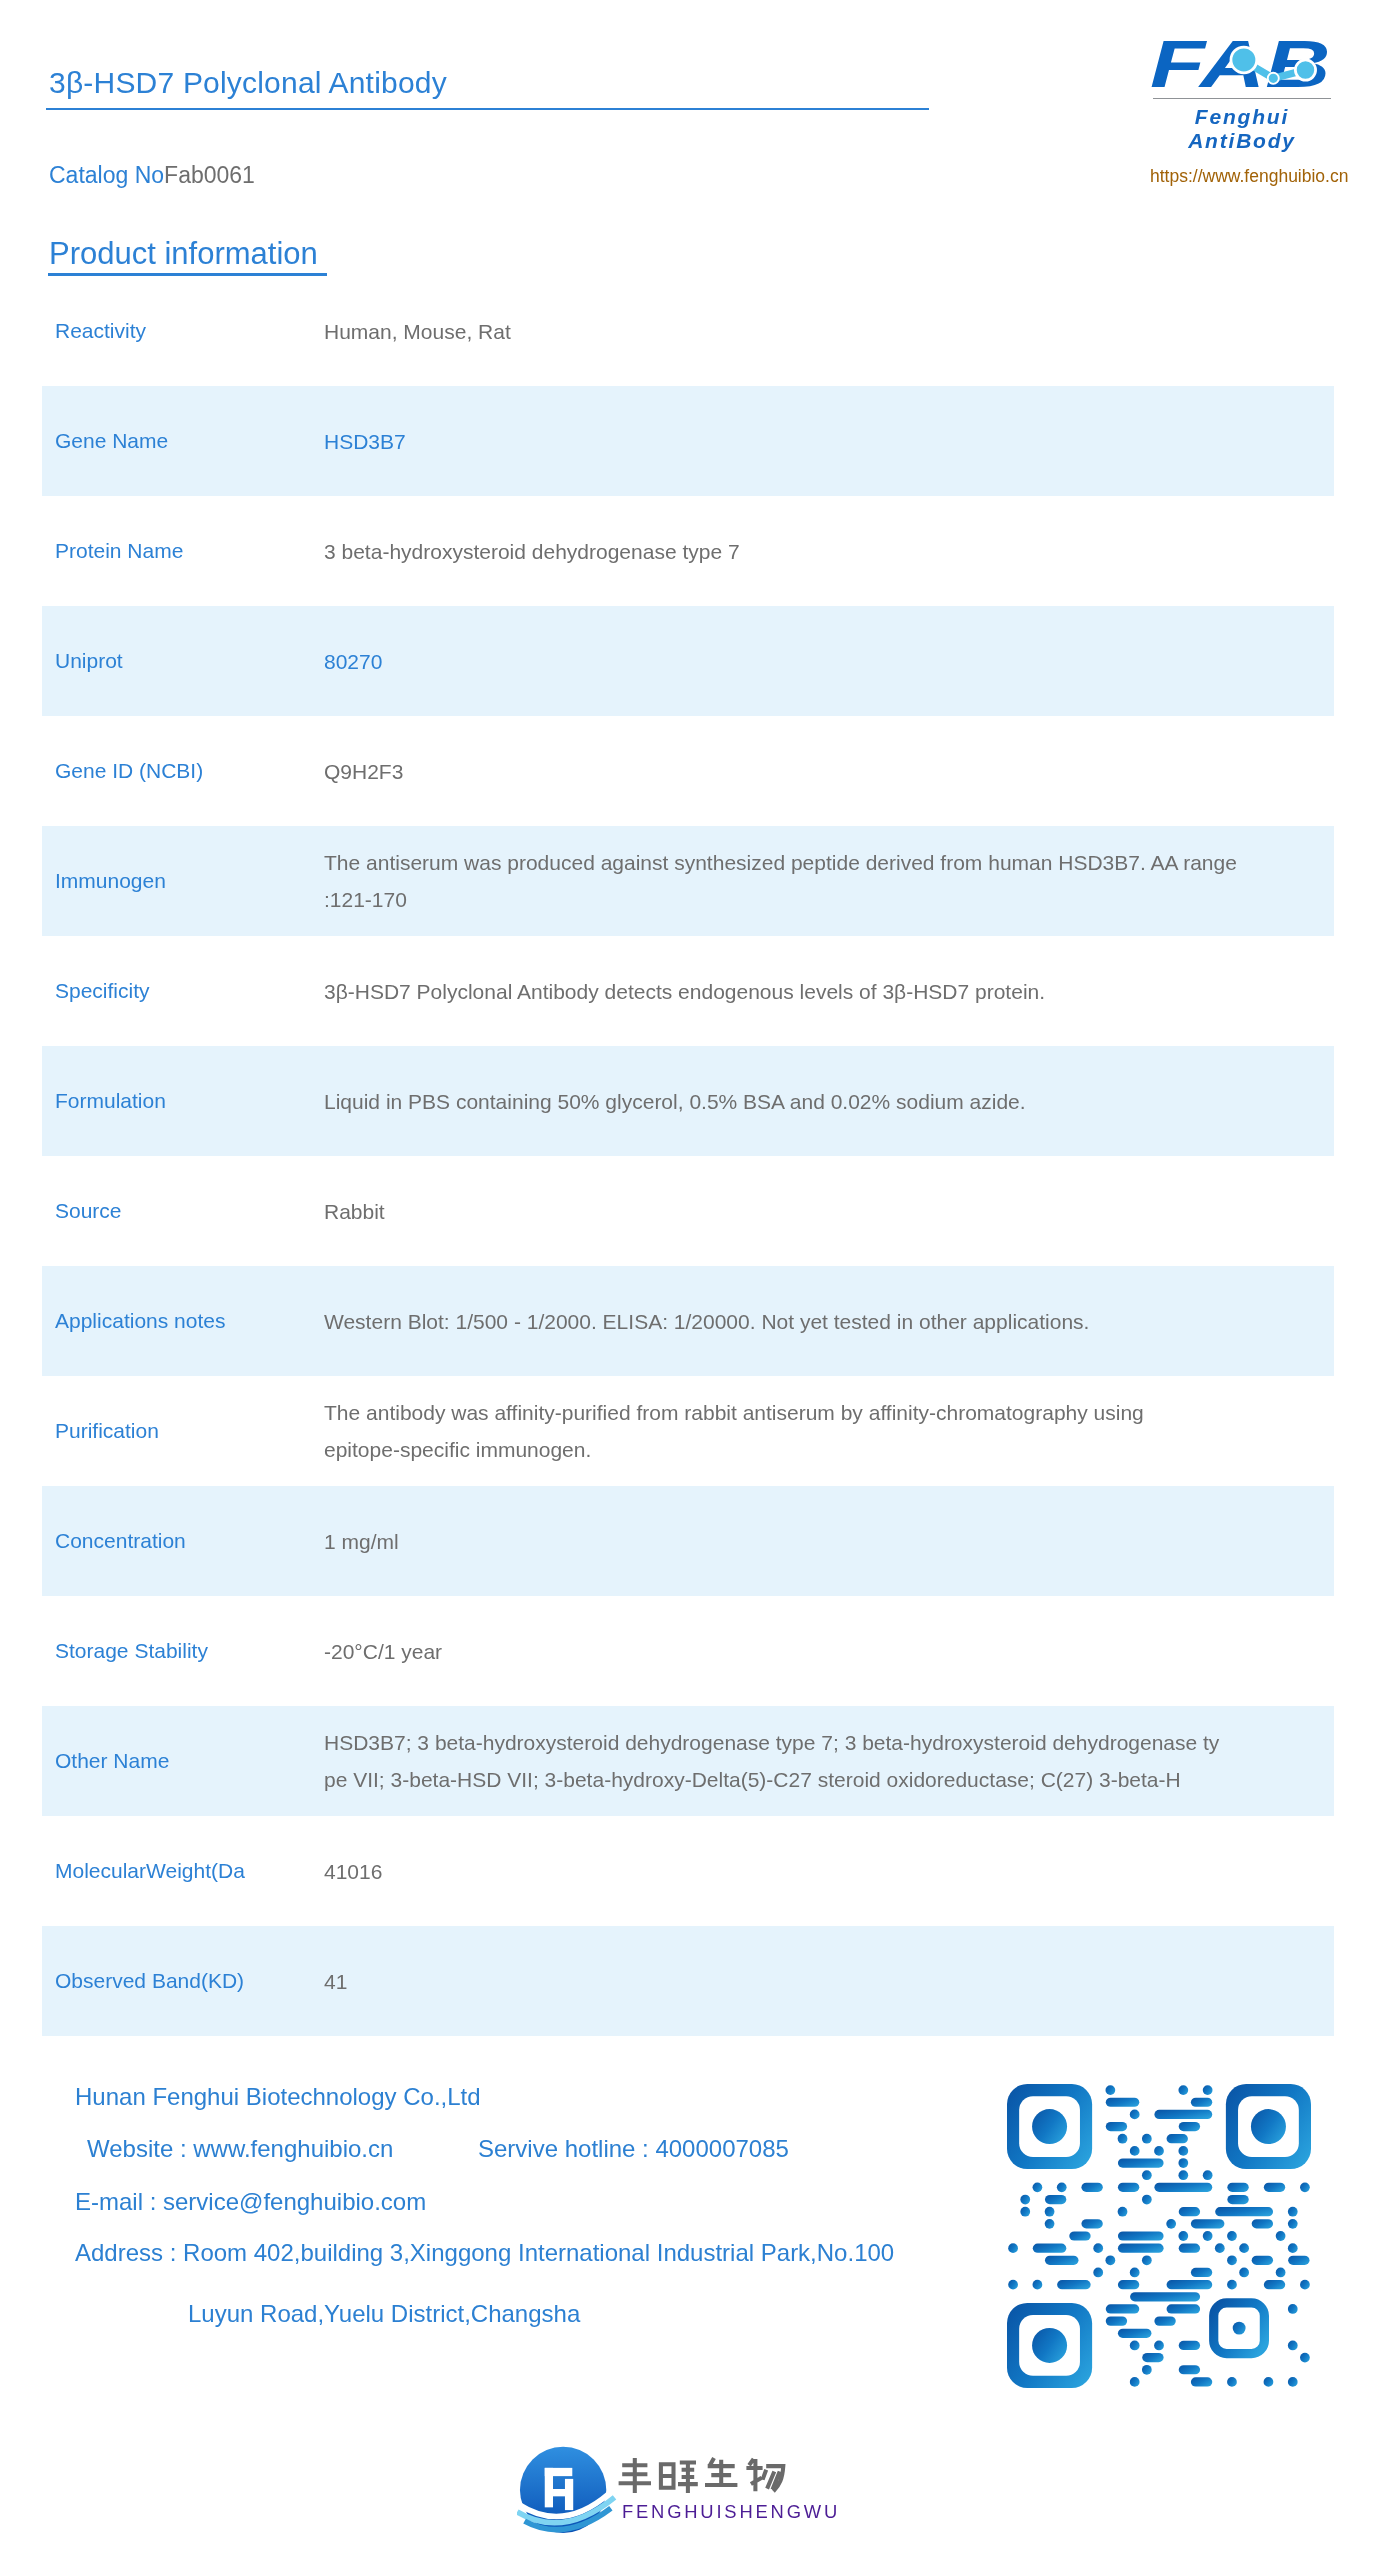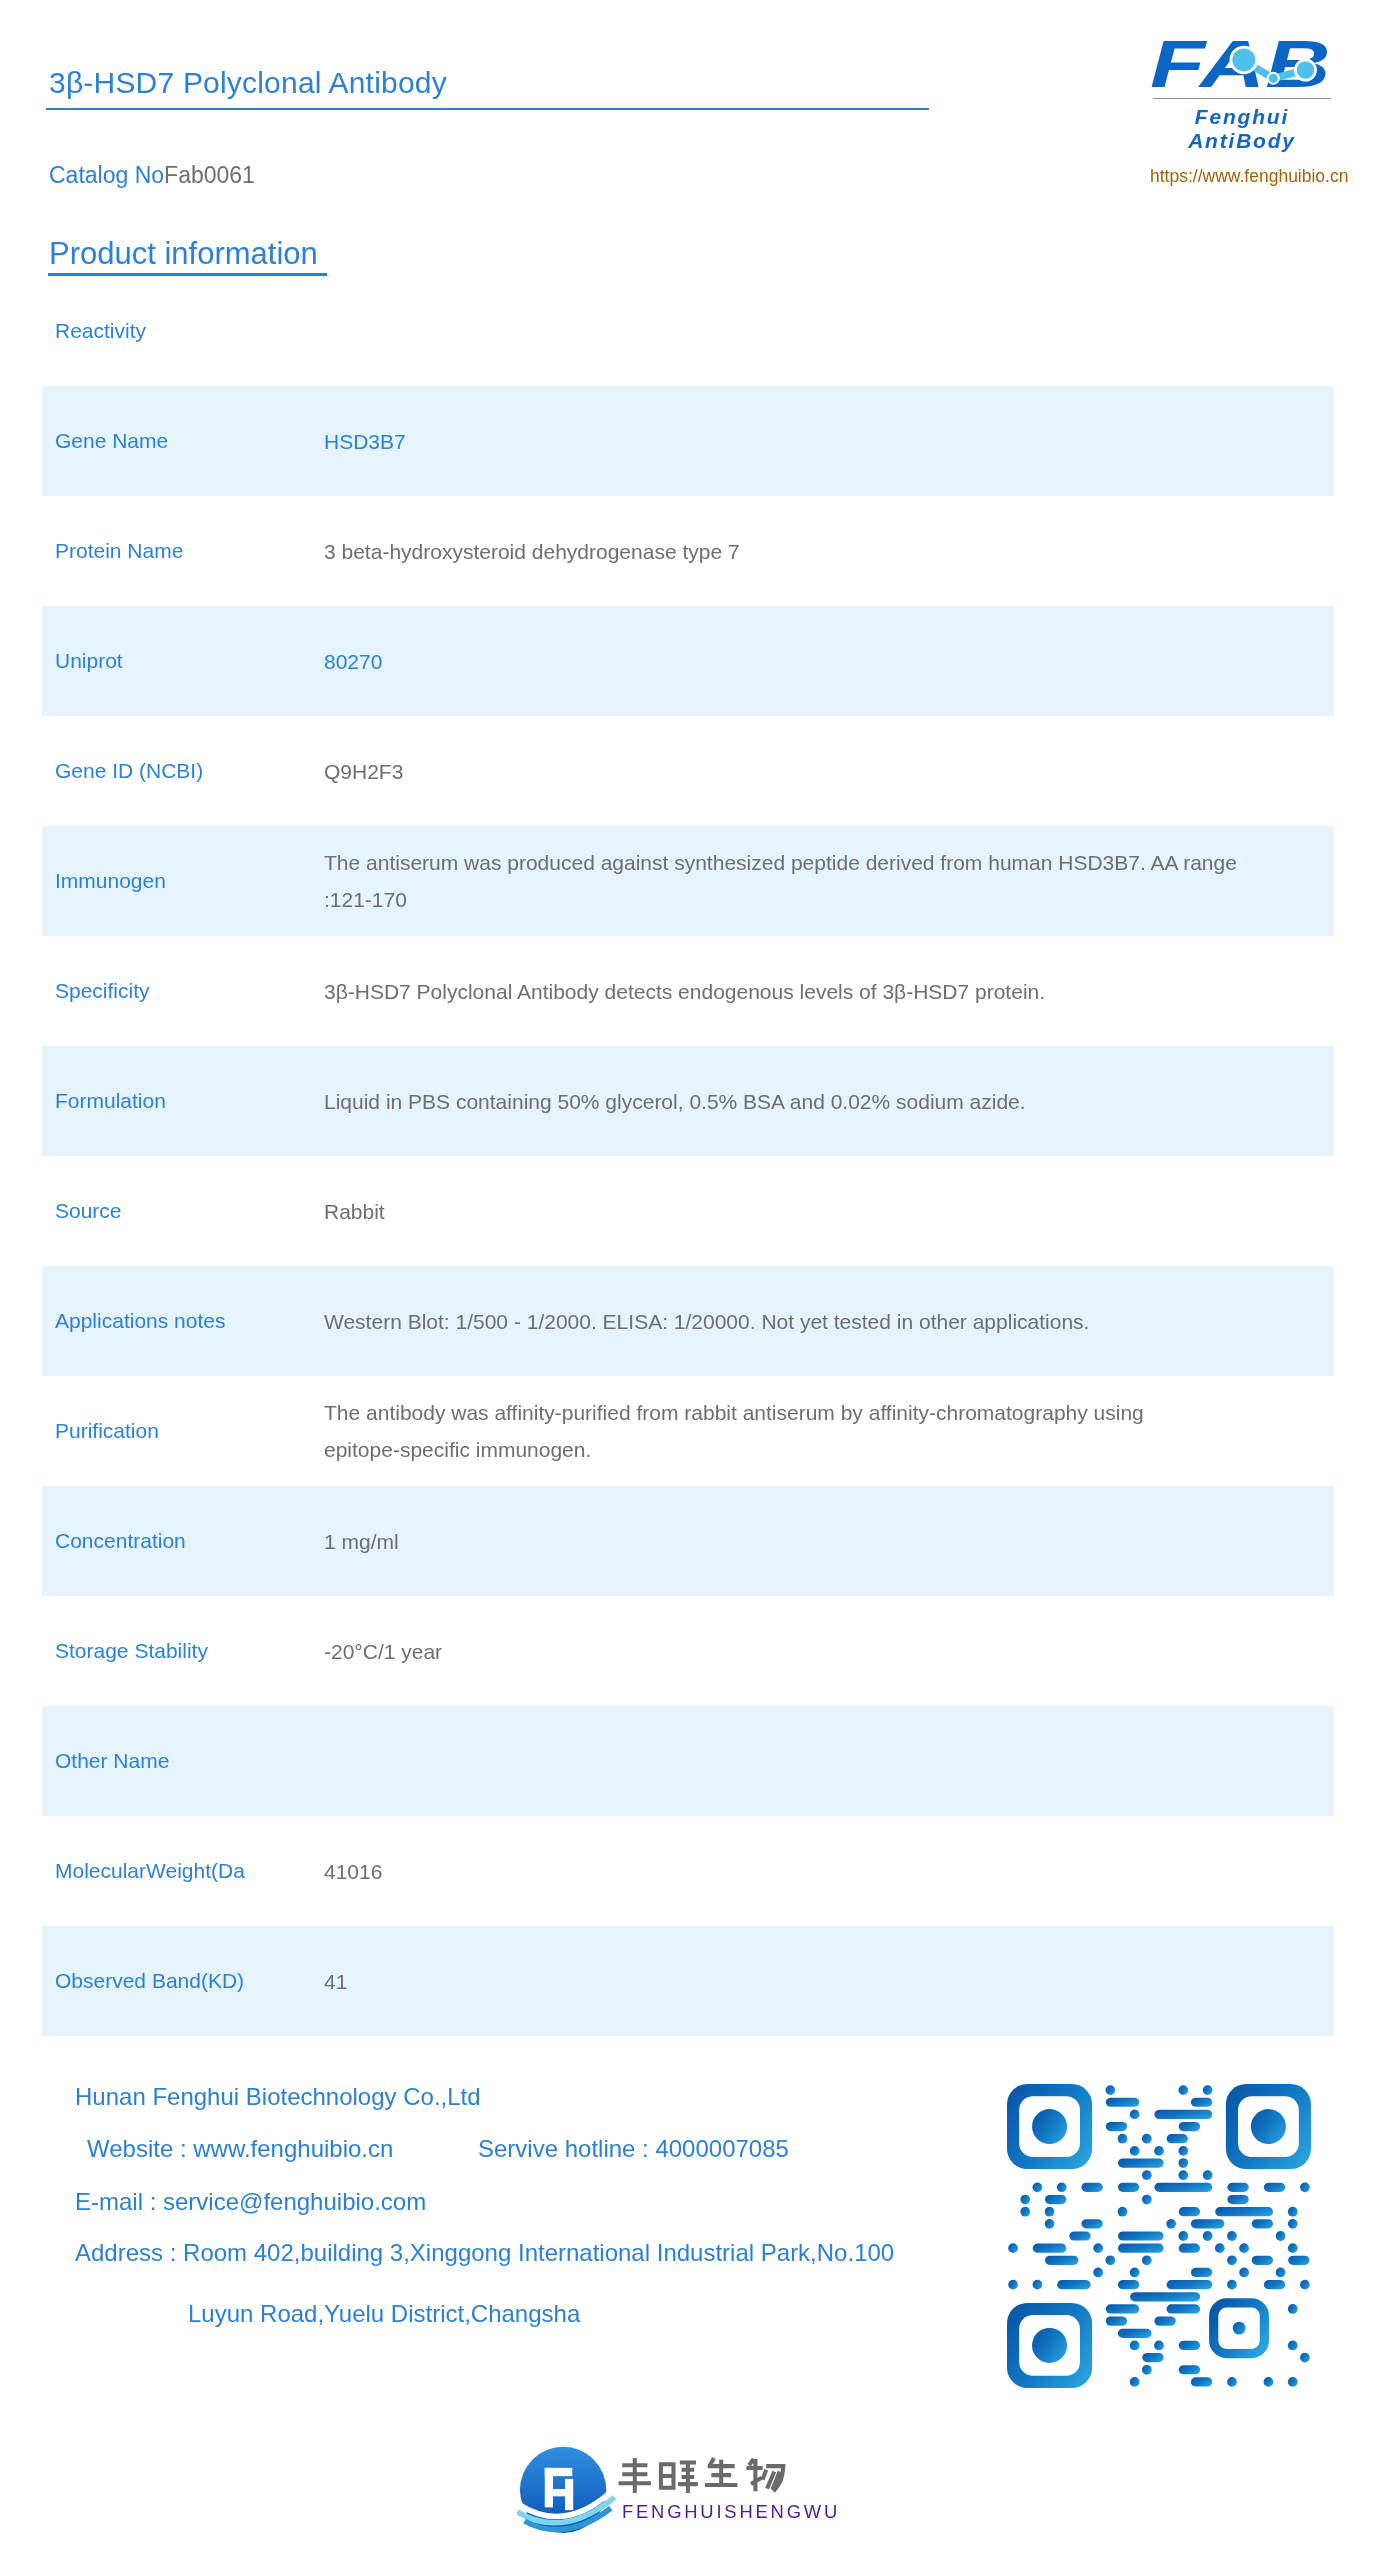--- a/index.html
+++ b/index.html
@@ -75,20 +75,21 @@
   <div class="catalog">
     <span class="catalog-label">Catalog No</span><span class="catalog-value">Fab0061</span>
   </div>
 
   <h2 class="section-heading">Product information</h2>
   <div class="heading-underline"></div>
 
   <div class="info-table" id="info-table">
       <div class="trow">
         <span class="row-label">Reactivity</span>
+        <span class="row-value">Human, Mouse, Rat</span>
       </div>
       <div class="trow alt">
         <span class="row-label">Gene Name</span>
         <span class="row-value blue">HSD3B7</span>
       </div>
       <div class="trow">
         <span class="row-label">Protein Name</span>
         <span class="row-value">3 beta-hydroxysteroid dehydrogenase type 7</span>
       </div>
       <div class="trow alt">
@@ -128,20 +129,22 @@
       <div class="trow alt">
         <span class="row-label">Concentration</span>
         <span class="row-value">1 mg/ml</span>
       </div>
       <div class="trow">
         <span class="row-label">Storage Stability</span>
         <span class="row-value">-20°C/1 year</span>
       </div>
       <div class="trow alt">
         <span class="row-label">Other Name</span>
+        <span class="row-value">HSD3B7; 3 beta-hydroxysteroid dehydrogenase type 7; 3 beta-hydroxysteroid dehydrogenase ty
+pe VII; 3-beta-HSD VII; 3-beta-hydroxy-Delta(5)-C27 steroid oxidoreductase; C(27) 3-beta-H</span>
       </div>
       <div class="trow">
         <span class="row-label">MolecularWeight(Da</span>
         <span class="row-value">41016</span>
       </div>
       <div class="trow alt">
         <span class="row-label">Observed Band(KD)</span>
         <span class="row-value">41</span>
       </div>
     </div>

